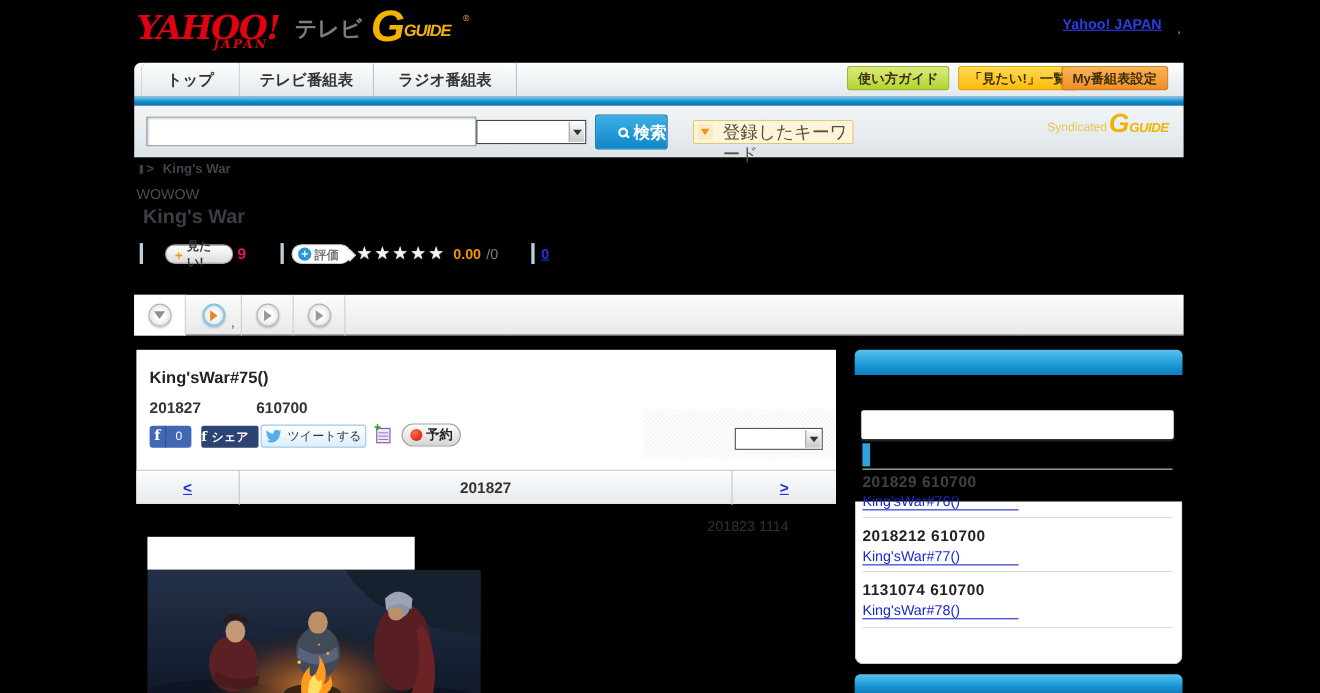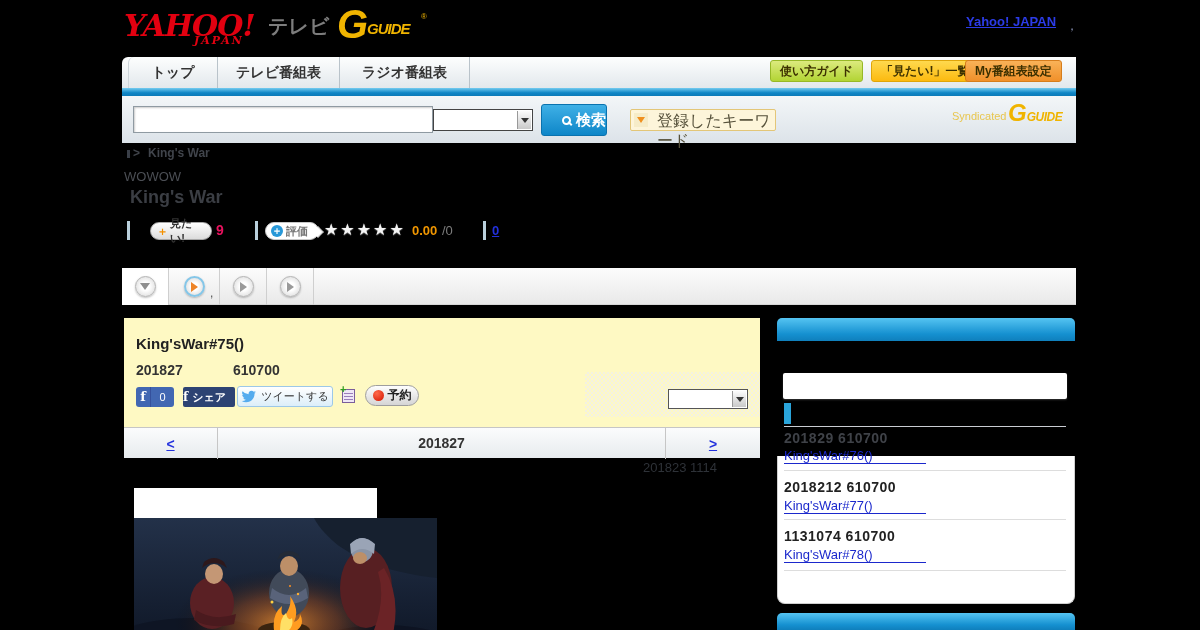--- a/index.html
+++ b/index.html
@@ -113,21 +113,21 @@
           display:flex; align-items:center; justify-content:center; }
   .circ.ring { border:2px solid #84c6e8; }
   .g-down { width:0; height:0; border-left:5px solid transparent; border-right:5px solid transparent;
             border-top:7px solid #8f8f8f; }
   .g-right { width:0; height:0; border-top:5px solid transparent; border-bottom:5px solid transparent;
              border-left:7px solid #9a9a9a; }
   .g-right.orange { border-left-color:#ee8428; }
   .tb-comma { position:absolute; font-size:12px; color:#555; }
 
   
-  .main-panel { left:124px; top:318px; width:636px; height:140px; background:#fef9c3; }
+  .main-panel { left:124px; top:318px; width:636px; height:140px; background:#ffffff; }
   .ep-title { position:absolute; left:12px; top:17px; font-size:15px; font-weight:bold; color:#222; }
   .ep-date { position:absolute; left:12px; top:44px; font-size:14px; font-weight:bold; color:#333; }
   .ep-code { position:absolute; left:109px; top:44px; font-size:14px; font-weight:bold; color:#333; }
 
   .fb-like { position:absolute; left:12px; top:69px; width:38px; height:20px; border-radius:3px;
              background:#4267b2; color:#fff; display:flex; cursor:pointer; }
   .fb-like .f { width:15px; text-align:center; font-family:"DejaVu Serif",serif; font-weight:bold;
                 font-size:13px; line-height:20px; border-right:1px solid #35509c; }
   .fb-like .n { flex:1; text-align:center; font-size:11px; line-height:20px; }
   .fb-share { position:absolute; left:59px; top:69px; width:52px; height:20px; border-radius:2px;
@@ -159,21 +159,21 @@
                background:#fff; border:1px solid #555; }
 
   .nav-bar { position:absolute; left:0; top:109px; width:636px; height:31px;
              background:linear-gradient(#fbfcfd,#e7ebee); border-top:1px solid #c6c6c6; }
   .nav-cell { position:absolute; top:0; height:31px; line-height:31px; text-align:center; }
   .nav-prev { left:0; width:94px; border-right:1px solid #c6c6c6; }
   .nav-mid  { left:94px; width:447px; font-size:14px; font-weight:bold; color:#333; }
   .nav-next { left:541px; width:95px; border-left:1px solid #c6c6c6; }
   .nav-link { font-size:14px; font-weight:bold; color:#2230dd; text-decoration:underline; cursor:pointer; }
 
-  .below-note { left:643px; top:460px; font-size:13px; color:#2e3238; }
+  .below-note { left:643px; top:471px; font-size:13px; color:#2e3238; }
 
   
   .photo-strip { left:134px; top:488px; width:243px; height:30px; background:#fff; }
   .photo { left:134px; top:518px; width:303px; height:112px; overflow:hidden; background:#0d1422; }
 
   
   .sb-head { left:777px; width:298px; height:23px; border-radius:5px 5px 0 0;
              background:linear-gradient(#55c4f2,#1590d0 70%,#0f7fbc); }
   .sb-head1 { top:318px; }
   .sb-head2 { top:613px; height:17px; }

